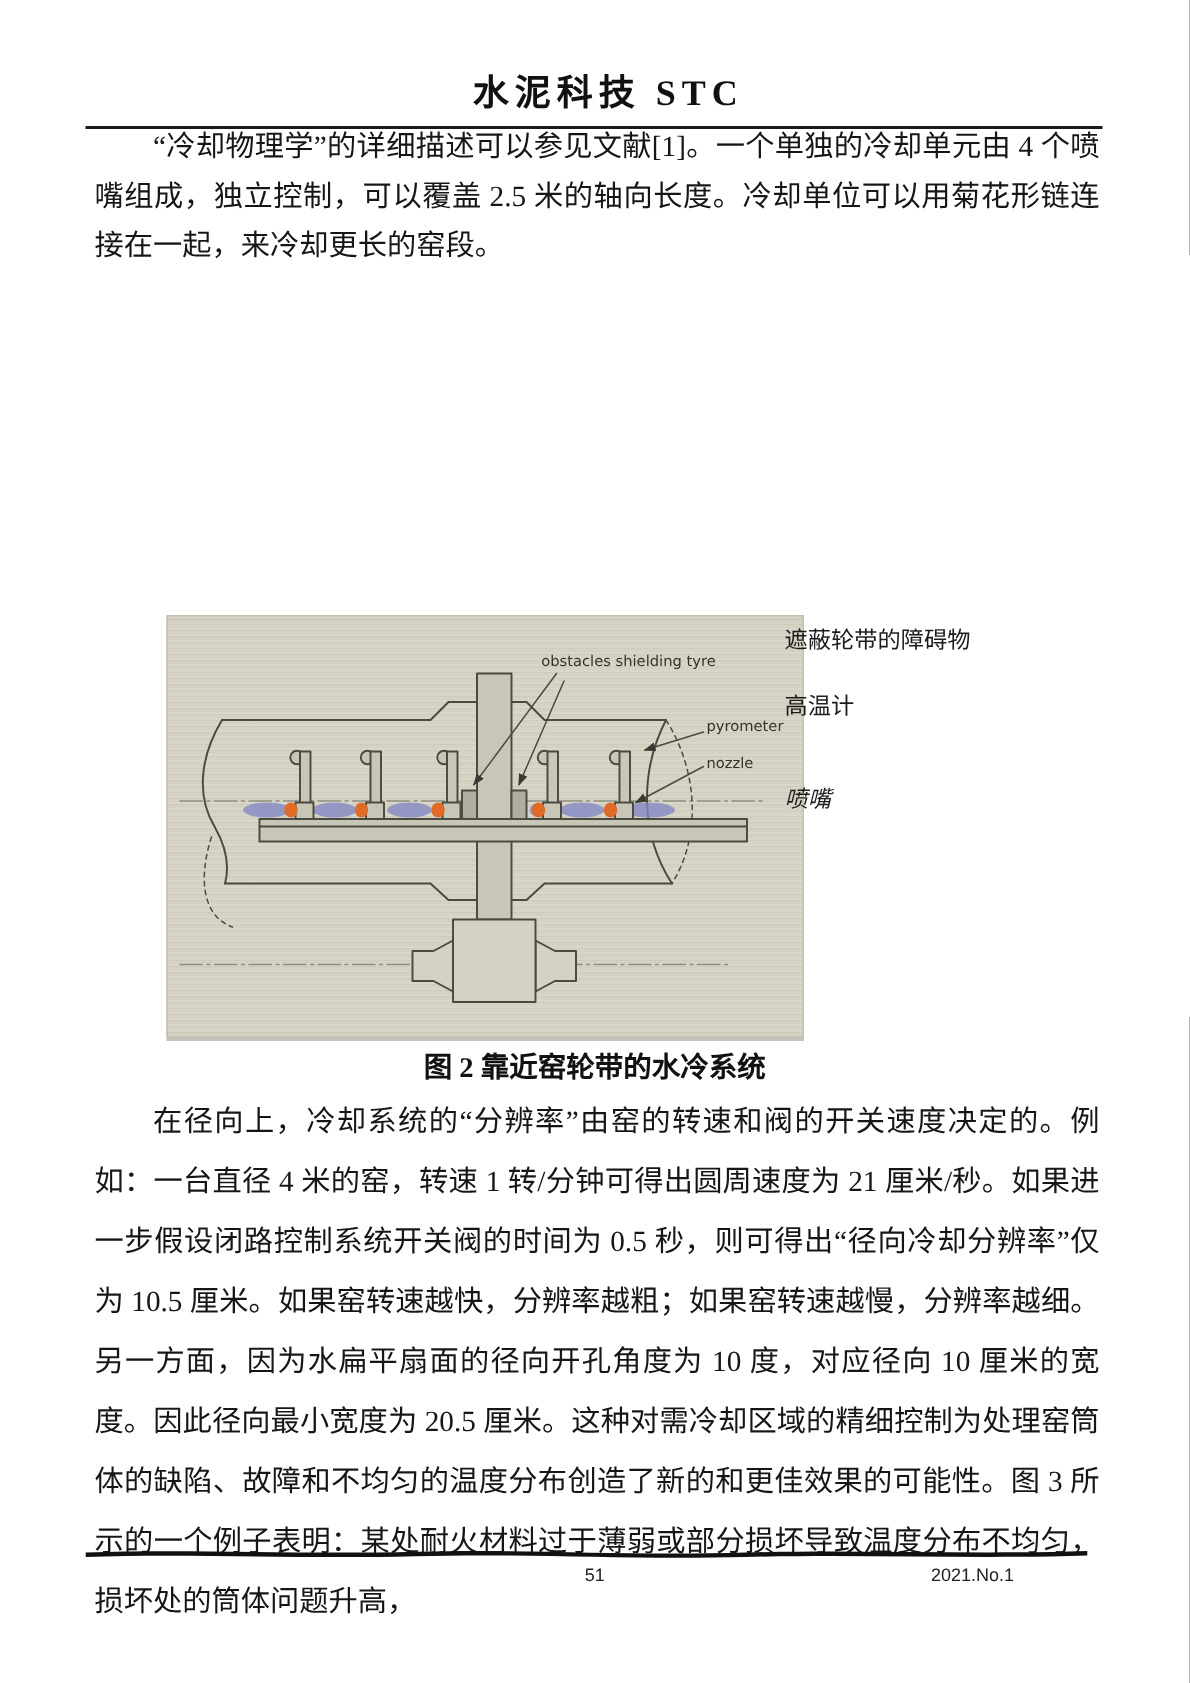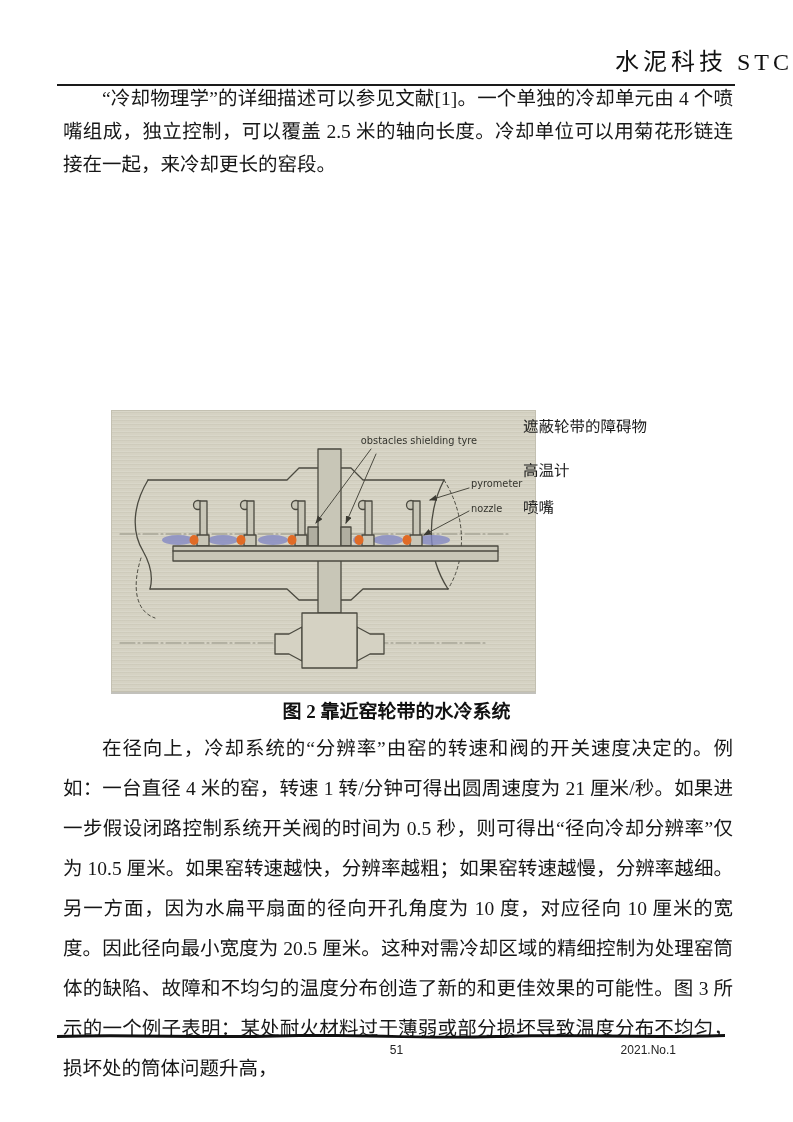--- a/index.html
+++ b/index.html
@@ -7,22 +7,22 @@
     position:relative;
     width:793px;height:1122px;
     background:#ffffff;
     margin:0 auto;
     overflow:hidden;
     font-family:"Liberation Serif","DejaVu Serif",serif;
     color:#151515;
   }
   .journal-title{
     position:absolute;top:42px;left:18px;right:0;
-    text-align:right;
-    font-size:24px;font-weight:normal;
+    text-align:center;
+    font-size:24px;font-weight:bold;
     letter-spacing:4px;
     color:#111;
   }
   .header-rule{
     position:absolute;top:84px;left:57px;width:678px;height:2px;
     background:#1a1a1a;
   }
   .body-block{
     position:absolute;left:63px;width:670px;
     font-size:19.5px;
@@ -179,21 +179,21 @@
       <g>
         <text x="307" y="33" text-anchor="middle">obstacles shielding tyre</text>
         <text x="359" y="76">pyrometer</text>
         <text x="359" y="101">nozzle</text>
       </g>
     </svg>
   </div>
 
   <div class="side-label" style="top:414px;">遮蔽轮带的障碍物</div>
   <div class="side-label" style="top:458px;">高温计</div>
-  <div class="side-label" style="top:495px;">喷嘴</div>
+  <div class="side-label" style="top:520px;font-style:italic;">喷嘴</div>
 
   <div class="fig-caption">图 2 靠近窑轮带的水冷系统</div>
 
   <div class="body-block body-bottom">
     <p>在径向上，冷却系统的“分辨率”由窑的转速和阀的开关速度决定的。例如：一台直径 4 米的窑，转速 1 转/分钟可得出圆周速度为 21 厘米/秒。如果进一步假设闭路控制系统开关阀的时间为 0.5 秒，则可得出“径向冷却分辨率”仅为 10.5 厘米。如果窑转速越快，分辨率越粗；如果窑转速越慢，分辨率越细。另一方面，因为水扁平扇面的径向开孔角度为 10 度，对应径向 10 厘米的宽度。因此径向最小宽度为 20.5 厘米。这种对需冷却区域的精细控制为处理窑筒体的缺陷、故障和不均匀的温度分布创造了新的和更佳效果的可能性。图 3 所示的一个例子表明：某处耐火材料过于薄弱或部分损坏导致温度分布不均匀，损坏处的筒体问题升高，</p>
   </div>
 
   <svg class="footer-rule" width="668" height="9" viewBox="0 0 668 9">
     <path fill="#111" stroke="none" d="M0,4 C70,1.5 140,5.5 220,3.5 C300,1.5 360,6.5 440,4 C520,2 590,5.5 668,3 L668,6 C590,8.5 520,5 440,7 C360,9 300,4.5 220,6.5 C140,8.5 70,4.5 0,7 Z"></path>
   </svg>

